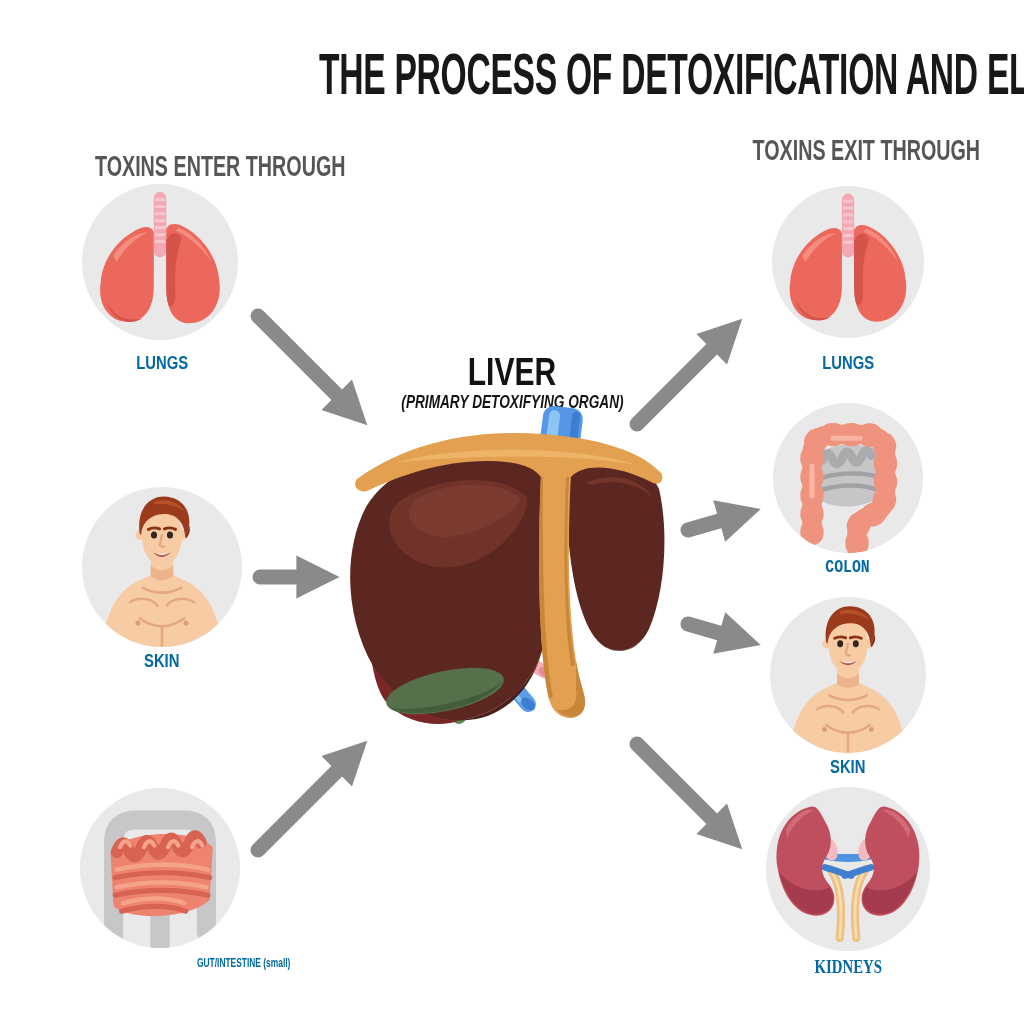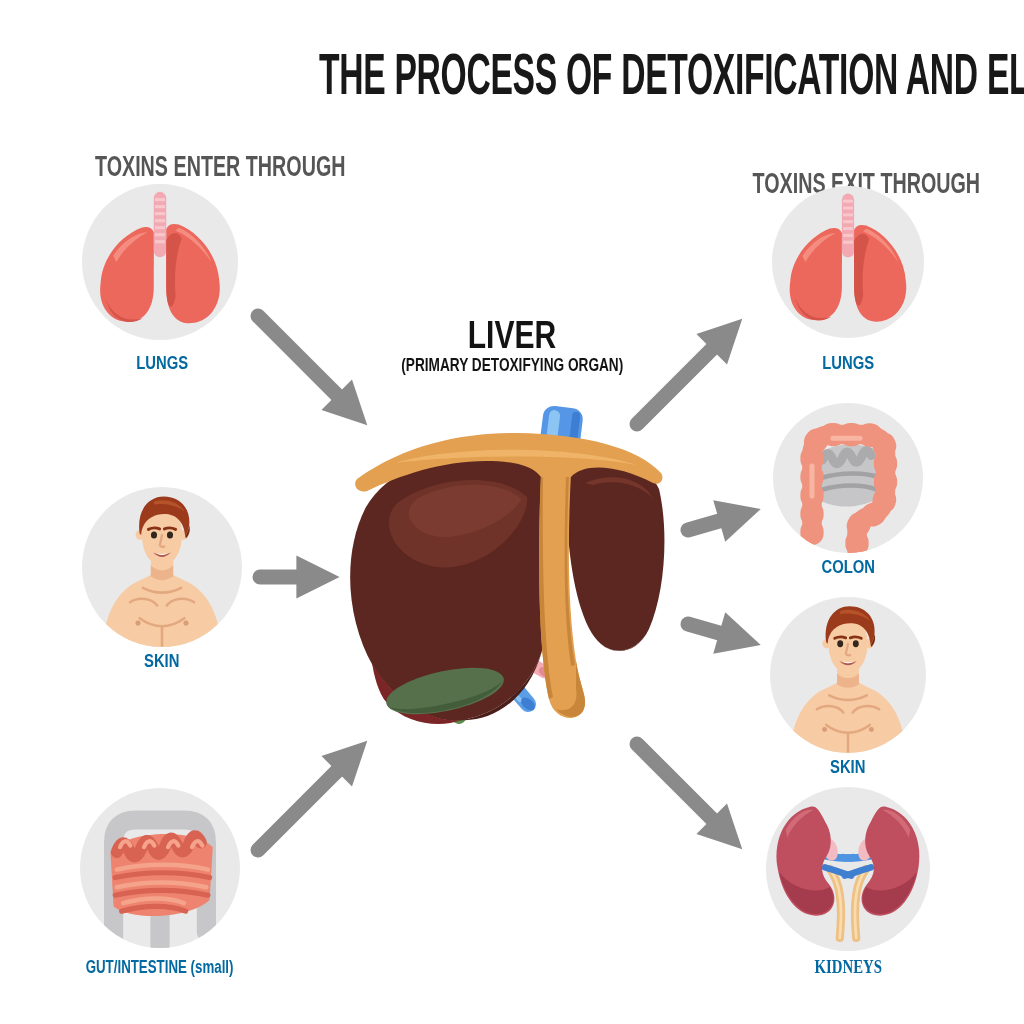--- a/index.html
+++ b/index.html
@@ -2,28 +2,28 @@
 <html><head>
 <meta charset="utf-8">
 <style>
   html,body{margin:0;padding:0;background:#ffffff;font-family:"Liberation Sans",sans-serif;}
   .stage{position:relative;width:1024px;height:1024px;background:#ffffff;overflow:hidden;}
   .cx{position:absolute;text-align:center;}
   .cond{display:inline-block;transform:scaleX(var(--sx,.74));transform-origin:50% 50%;white-space:nowrap;}
   .title{top:44px;left:0;width:1024px;font-size:58px;font-weight:bold;color:#181818;line-height:1.05;letter-spacing:-.5px;}
   .colhead{font-size:29px;font-weight:bold;color:#565656;}
   .organ-label{font-size:19px;font-weight:bold;color:#0369a1;}
-  .organ-label.small{font-size:19px;}
+  .organ-label.small{font-size:12px;text-align:right;}
   .circle{position:absolute;border-radius:50%;background:#e9e9ea;overflow:hidden;}
   .circle svg{width:100%;height:100%;display:block;}
   .liver-wrap{position:absolute;left:345px;top:403px;width:324px;height:330px;}
   .liver-wrap svg{width:100%;height:100%;display:block;}
   .center-caption{top:316px;left:312px;width:400px;color:#131313;}
-  .center-caption .organ-name{font-size:38px;font-weight:bold;line-height:1;}
-  .center-caption .organ-sub{font-size:17.5px;font-weight:bold;line-height:1.15;margin-top:1px;}
+  .center-caption .organ-name{font-size:38px;font-weight:bold;line-height:1;margin-top:37px;}
+  .center-caption .organ-sub{font-size:17.5px;font-weight:bold;line-height:1.15;margin-top:1px;font-style:italic;}
   .arrows{position:absolute;left:0;top:0;width:1024px;height:1024px;pointer-events:none;}
   .defs-holder{position:absolute;width:0;height:0;overflow:hidden;}
 </style>
 </head>
 <body>
 
 <svg class="defs-holder" aria-hidden="true">
   <defs>
 
     <symbol id="sym-lungs" viewBox="0 0 100 100">
@@ -129,21 +129,21 @@
 
 <div class="stage">
 
   <div class="cx title">
     <span class="cond" style="--sx:.58">THE PROCESS OF DETOXIFICATION AND ELIMINATION</span>
   </div>
 
   <div class="cx colhead" style="left:36px;top:120px;width:300px;margin-top:30px;">
     <span class="cond" style="--sx:.68">TOXINS ENTER THROUGH</span>
   </div>
-  <div class="cx colhead" style="left:699px;top:134px;width:300px;margin-top:33px;">
+  <div class="cx colhead" style="left:699px;top:134px;width:300px;">
     <span class="cond" style="--sx:.68">TOXINS EXIT THROUGH</span>
   </div>
 
   <svg class="arrows" viewBox="0 0 1024 1024">
     <defs>
       <marker id="ah" viewBox="0 0 10 10" refX="5" refY="5" markerWidth="3.2" markerHeight="3.2" orient="auto">
         <path d="M0.5,0.5 L9.5,5 L0.5,9.5 Z" fill="#8a8a8a"></path>
       </marker>
     </defs>
     <g stroke="#8a8a8a" stroke-width="15" stroke-linecap="round" fill="none">
@@ -200,21 +200,21 @@
       <span class="cond" style="--sx:.78">LUNGS</span>
     </div>
   </div>
 
   <div>
     <div class="circle" style="left:773px;top:403px;width:150px;height:150px;">
       <svg>
           <use href="#sym-colon"></use>
         </svg>
     </div>
-    <div class="cx organ-label" style="left:718px;top:556px;width:260px;">
+    <div class="cx organ-label" style="left:718px;top:556px;width:260px;font-family:Liberation Mono, monospace;">
       <span class="cond" style="--sx:.78">COLON</span>
     </div>
   </div>
 
   <div>
     <div class="circle" style="left:770px;top:597px;width:156px;height:156px;">
       <svg>
           <use href="#sym-man"></use>
         </svg>
     </div>

